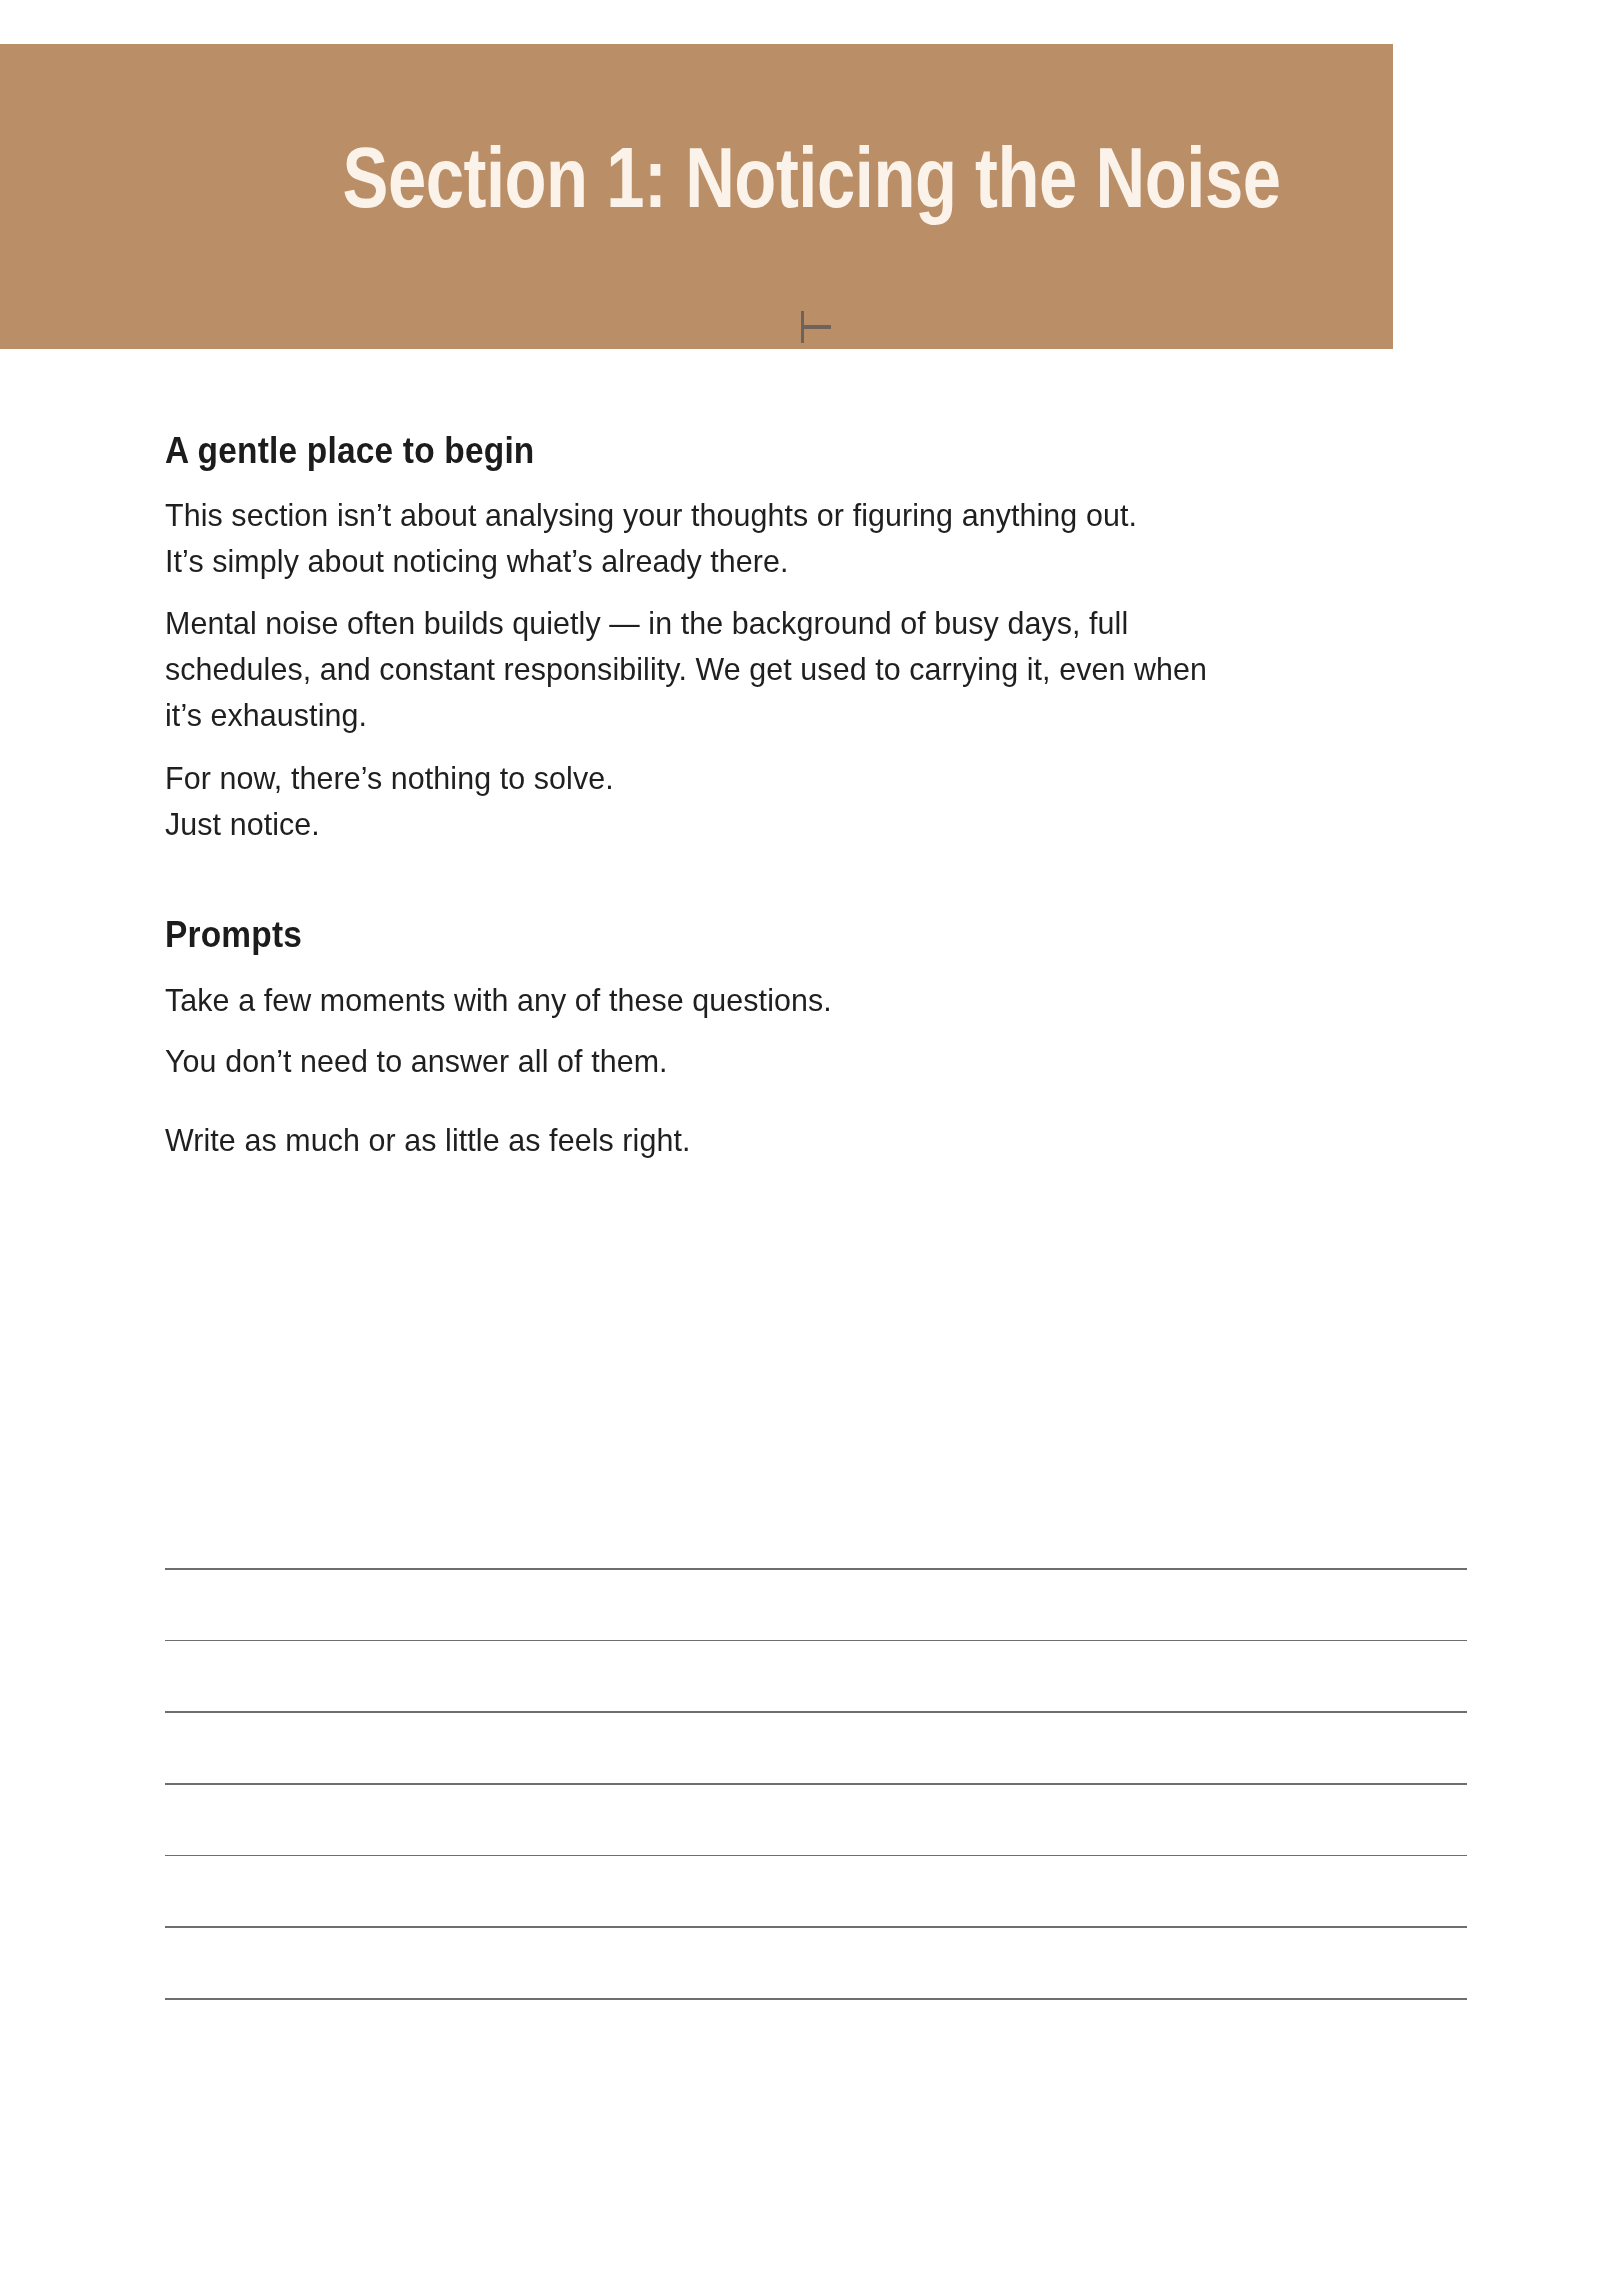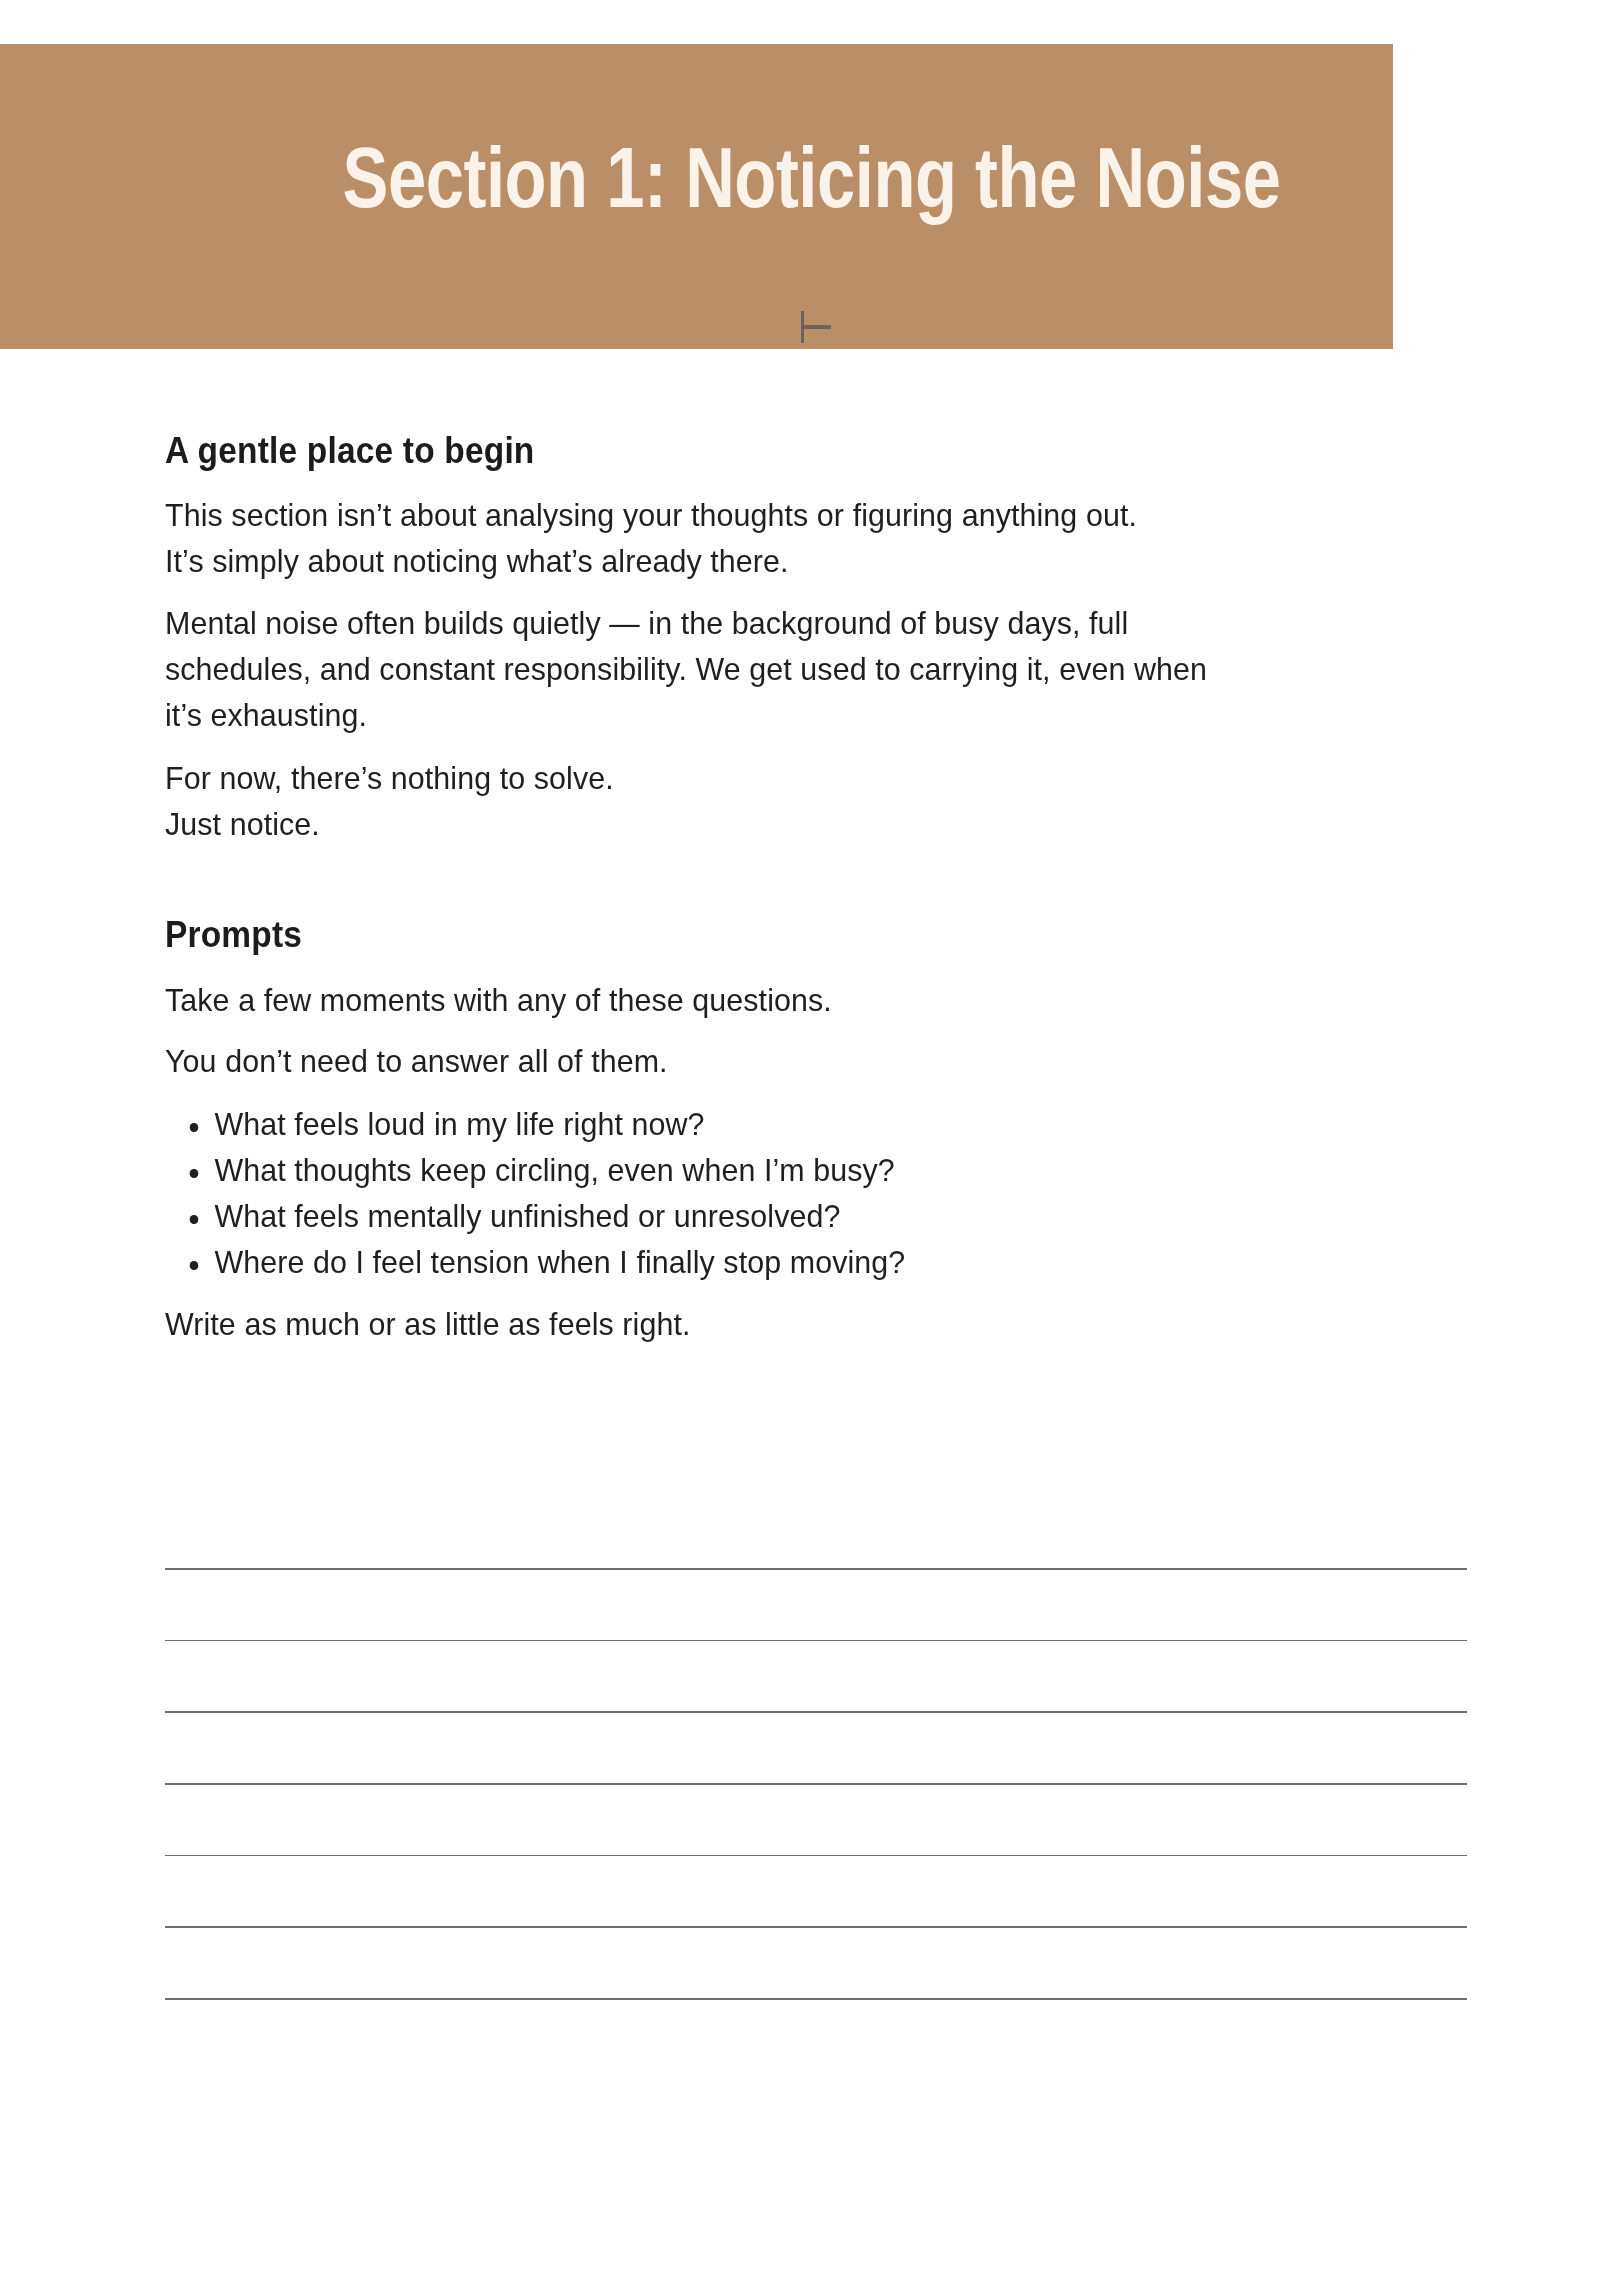--- a/index.html
+++ b/index.html
@@ -247,26 +247,20 @@
     </div>
 
     <div class="sp-small"></div>
 
     <div class="para">
       <span class="ln"> You don’t need to answer all of them.</span>
     </div>
 
     <div class="sp-before-list"></div>
 
-    <ul class="bullets">
-      <li>What feels loud in my life right now?</li>
-      <li>What thoughts keep circling, even when I’m busy?</li>
-      <li>What feels mentally unfinished or unresolved?</li>
-      <li>Where do I feel tension when I finally stop moving?</li>
-    </ul>
 
     <div class="sp-after-list"></div>
 
     <div class="para">
       <span class="ln">Write as much or as little as feels right.</span>
     </div>
 
   </div>
 
   <div class="rules">

